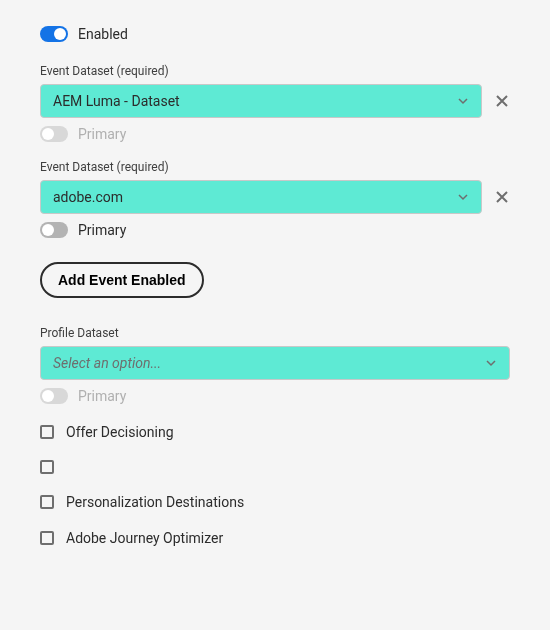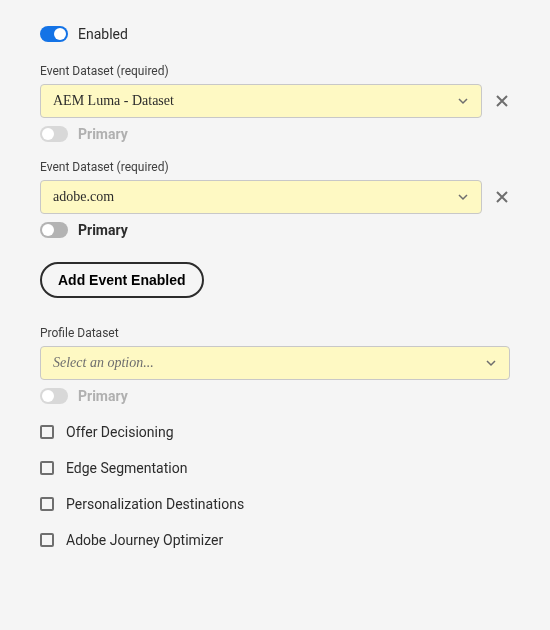--- a/index.html
+++ b/index.html
@@ -52,38 +52,37 @@
   .select-row {
     display: flex;
     align-items: center;
     gap: 12px;
   }
   .select {
     flex: 1;
     display: flex;
     align-items: center;
     justify-content: space-between;
-    background: #fef9c3;
+    background: #5eead4;
     border: 1px solid #c8c8c8;
     border-radius: 4px;
     height: 34px;
     padding: 0 12px;
     cursor: pointer;
-    font-family: Liberation Serif, serif;
   }
   .select-text { font-size: 14px; color: #2c2c2c; }
   .select-text.placeholder { font-style: italic; color: #6e6e6e; }
   .chevron { flex-shrink: 0; }
   .close-x {
     width: 16px;
     height: 16px;
     cursor: pointer;
     flex-shrink: 0;
   }
-  .primary-row { margin-top: 8px; margin-bottom: 18px; font-weight: bold; }
+  .primary-row { margin-top: 8px; margin-bottom: 18px; }
   .pill-button {
     display: inline-block;
     border: 2px solid #2c2c2c;
     background: transparent;
     border-radius: 18px;
     padding: 8px 16px;
     font-size: 14px;
     font-weight: 600;
     cursor: pointer;
     margin-top: 6px;
@@ -178,21 +177,20 @@
   <span class="toggle-label dim">Primary</span>
 </div>
 
 
 <div class="checkbox-row">
   <div class="checkbox"></div>
   <span>Offer Decisioning</span>
 </div>
 <div class="checkbox-row">
   <div class="checkbox"></div>
-  <span>Edge Segmentation</span>
 </div>
 <div class="checkbox-row">
   <div class="checkbox"></div>
   <span>Personalization Destinations</span>
 </div>
 <div class="checkbox-row">
   <div class="checkbox"></div>
   <span>Adobe Journey Optimizer</span>
 </div>
 

